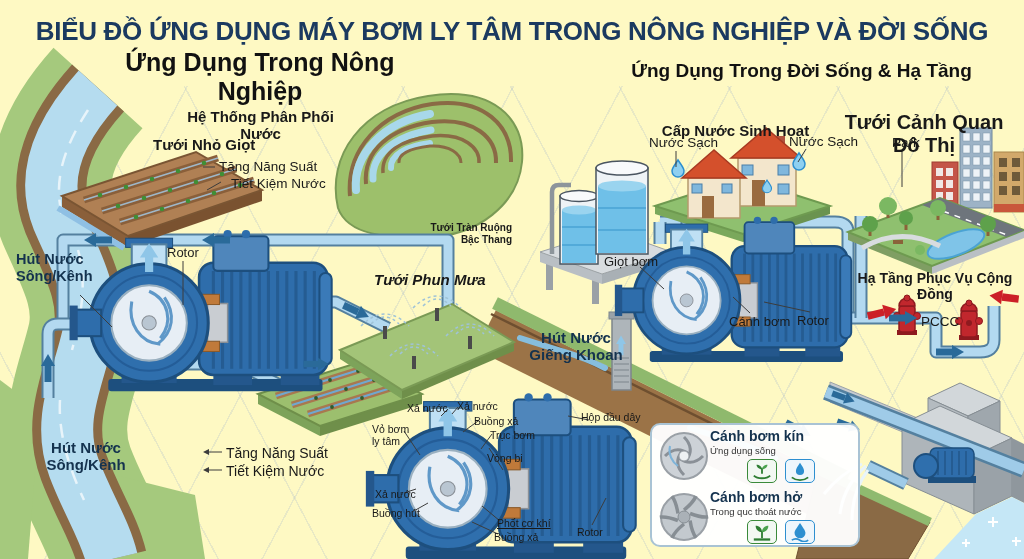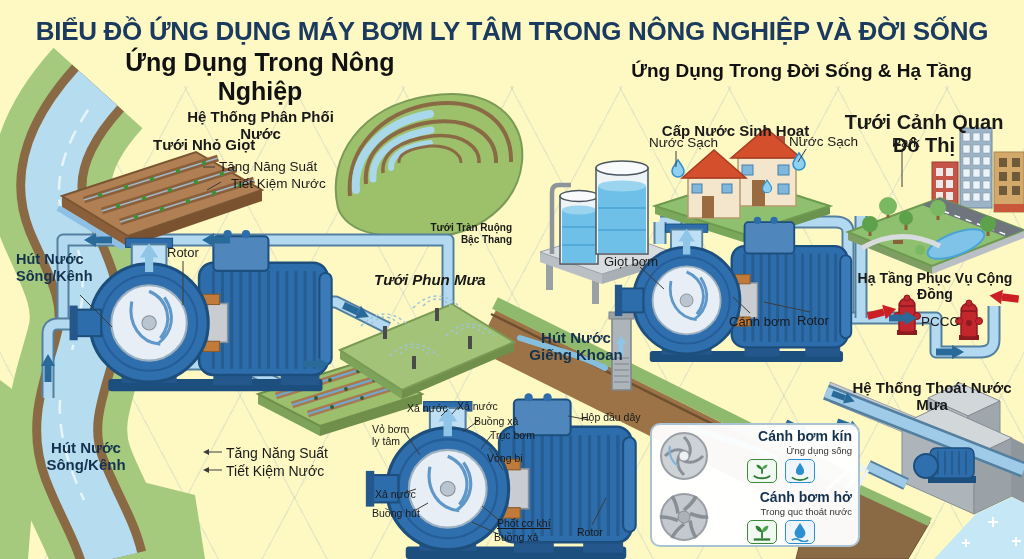--- a/index.html
+++ b/index.html
@@ -18,21 +18,21 @@
   .pi{fill:none;stroke:#b3d9f0;stroke-width:9;stroke-linejoin:round;}
   .po2{fill:none;stroke:#54809f;stroke-width:7.5;stroke-linejoin:round;}
   .pi2{fill:none;stroke:#b3d9f0;stroke-width:4.5;stroke-linejoin:round;}
   .ld{stroke:#3c3c3c;stroke-width:1;}
   
   #legend{position:absolute;left:650px;top:423px;width:210px;height:124px;z-index:3;
           background:rgba(255,255,255,.96);border:2px solid #a9c3d4;border-radius:10px;
           box-sizing:border-box;display:flex;flex-direction:column;}
   .lrow{flex:1;display:flex;align-items:center;padding:3px 6px;}
   .ldiv{height:1px;background:#b9cbd6;margin:0 10px;}
-  .ltxt{flex:1;text-align:right;}
+  .ltxt{flex:1;text-align:left;}
   .ltitle{font-weight:bold;font-size:14px;color:#14324e;}
   .lsub{font-size:9.5px;color:#333;margin-top:1px;}
   .ticons{display:flex;justify-content:center;gap:8px;margin-top:3px;}
   .tile{width:30px;height:24px;border-radius:5px;display:flex;align-items:center;justify-content:center;box-sizing:border-box;}
   .tg{border:1.6px solid #3a8a3a;background:#f2f8f2;}
   .tb{border:1.6px solid #2d8fd0;background:#eef6fc;}
 </style>
 </head>
 <body>
 
@@ -449,21 +449,20 @@
 <div class="lbl" style="left:789px;top:134px;font-size:13.5px;">Nước Sạch</div>
 <div class="lbl b ctr" style="left:843px;top:111px;width:162px;font-size:20px;">Tưới Cảnh Quan Đô Thị</div>
 <div class="lbl" style="left:892px;top:135px;font-size:13.5px;">Park</div>
 <div class="lbl" style="left:604px;top:254px;font-size:13px;">Giọt bơm</div>
 <div class="lbl" style="left:729px;top:314px;font-size:13px;">Cánh bơm</div>
 <div class="lbl" style="left:797px;top:313px;font-size:13px;">Rotor</div>
 <div class="lbl b ctr navy" style="left:527px;top:329px;width:98px;font-size:15px;">Hút Nước
 Giếng Khoan</div>
 <div class="lbl b ctr" style="left:849px;top:270px;width:172px;font-size:14px;">Hạ Tầng Phục Vụ Cộng Đồng</div>
 <div class="lbl" style="left:921px;top:314px;font-size:13.5px;">PCCC</div>
-<div class="lbl b ctr" style="left:843px;top:379px;width:178px;font-size:15px;">Hệ Thống Thoát Nước Mưa</div>
 
 <div id="legend">
   <div class="lrow">
     <svg width="52" height="52" viewBox="-26 -26 52 52">
       <circle r="23" fill="#cdd2d7" stroke="#9aa0a6" stroke-width="2"></circle>
       <g stroke="#8a9097" stroke-width="3" fill="none">
         <path d="M0,-19 C8,-11 8,-3 2,5"></path>
             <path transform="rotate(90)" d="M0,-19 C8,-11 8,-3 2,5"></path>
         <path transform="rotate(180)" d="M0,-19 C8,-11 8,-3 2,5"></path>
             <path transform="rotate(270)" d="M0,-19 C8,-11 8,-3 2,5"></path>

